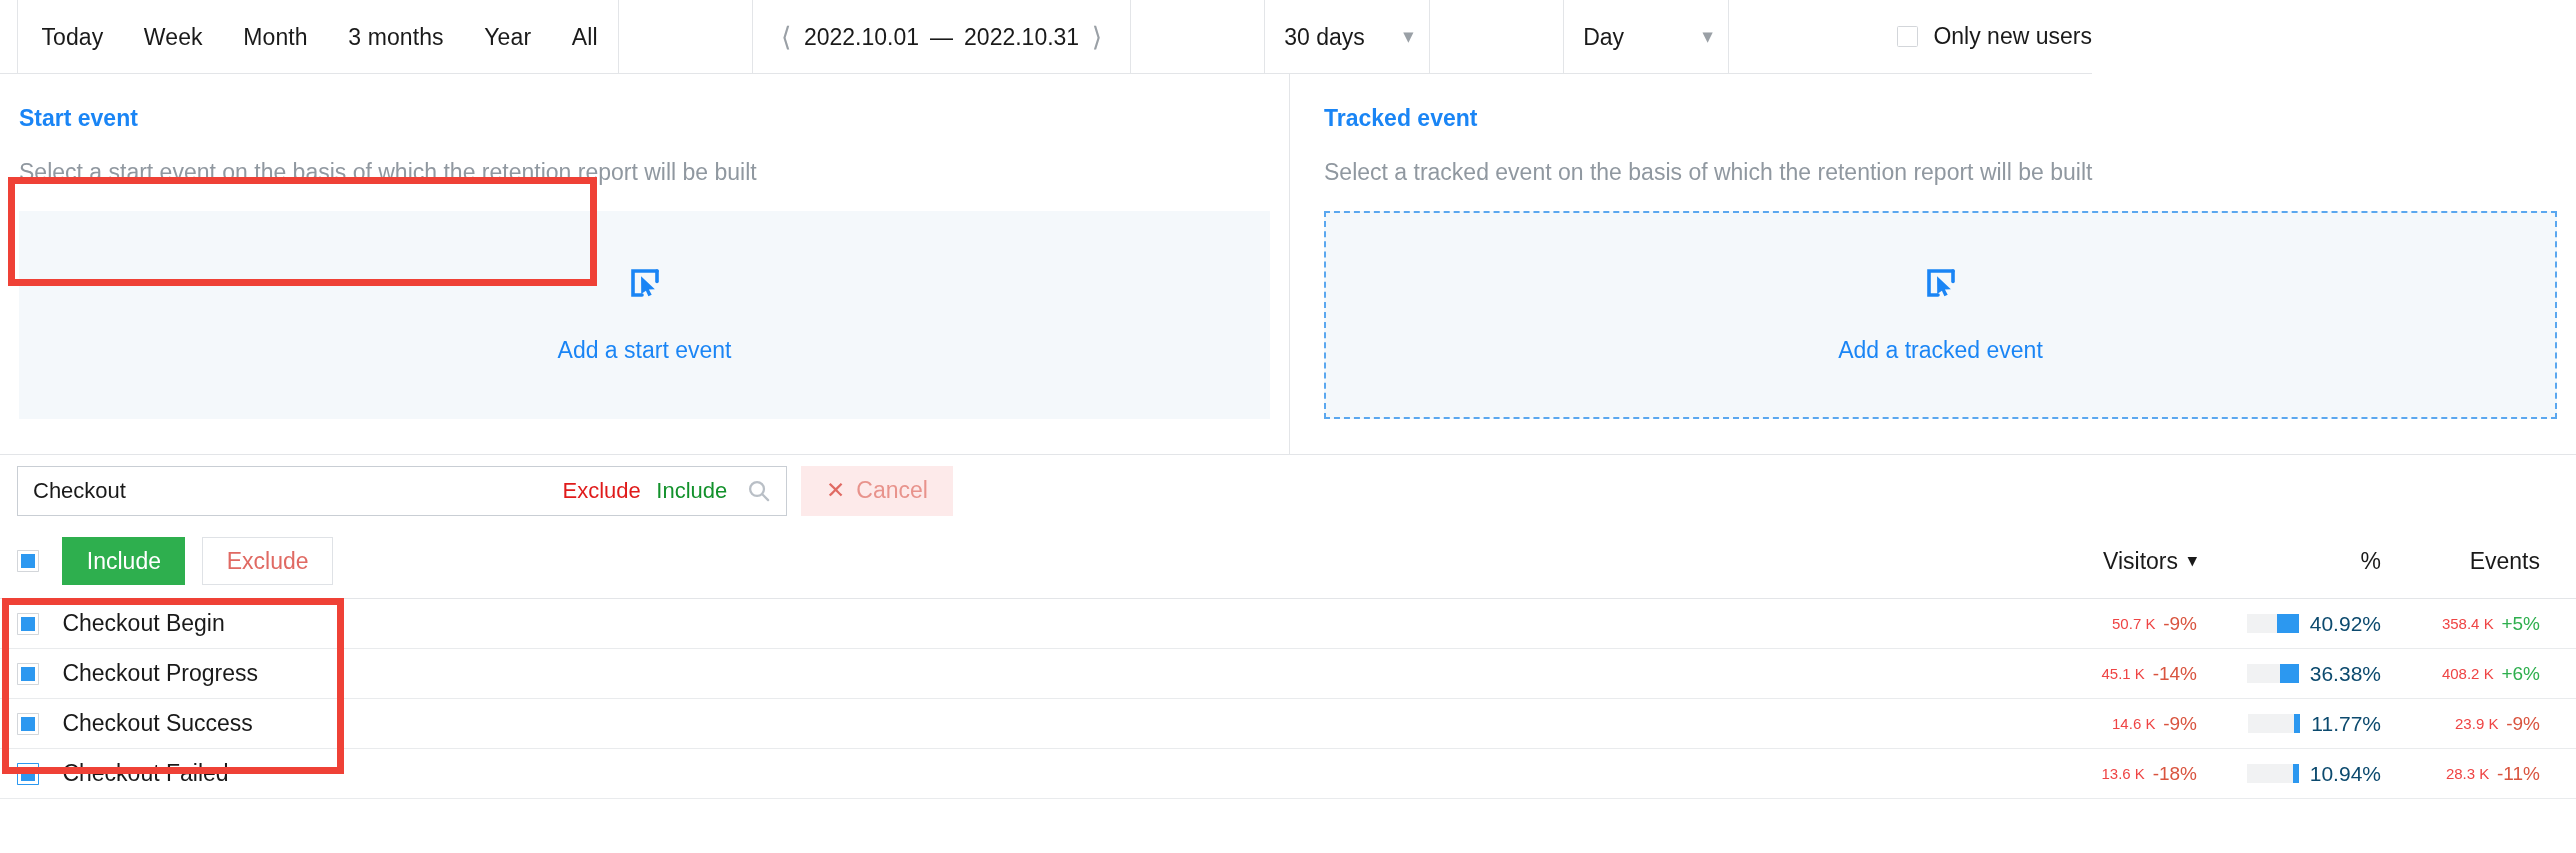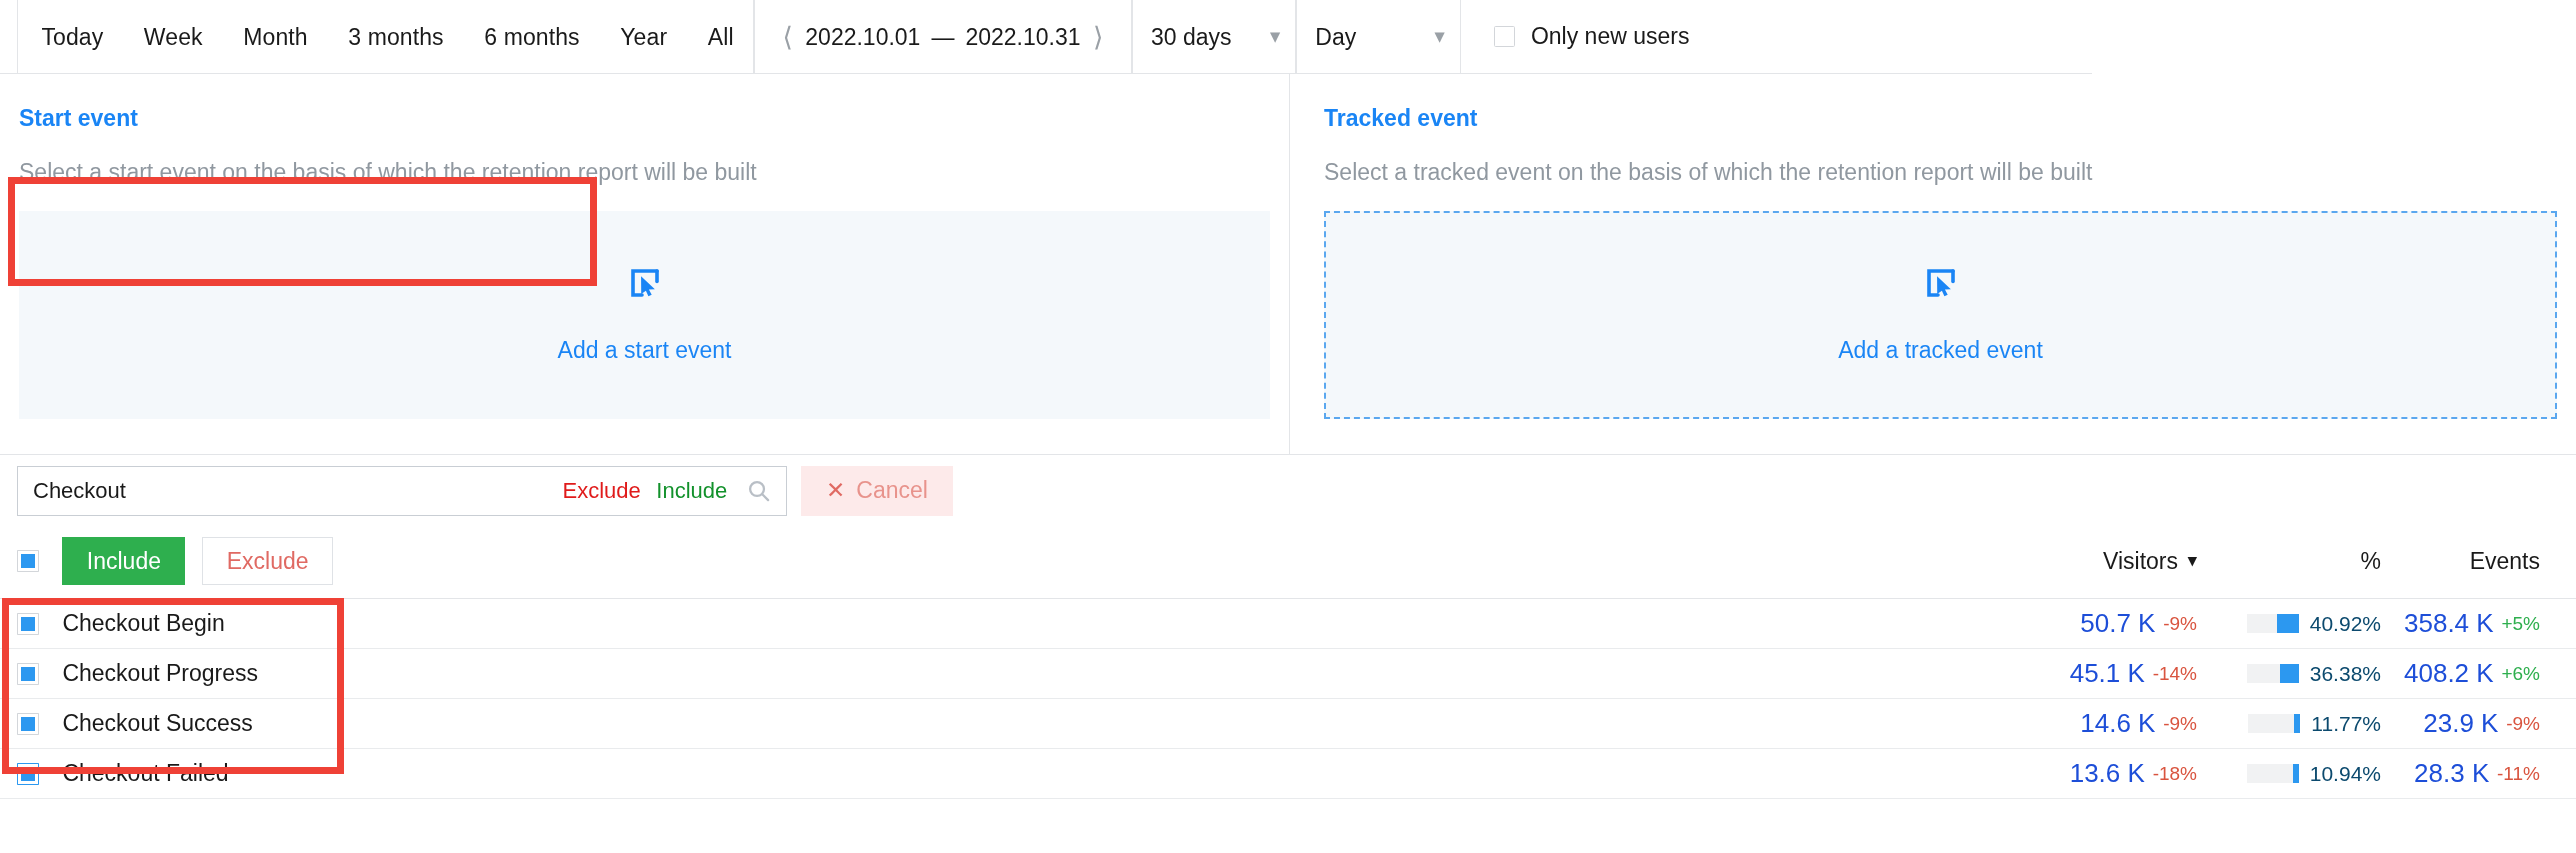--- a/index.html
+++ b/index.html
@@ -11,20 +11,21 @@
     -webkit-font-smoothing: antialiased;
   }
   .app { position: relative; width: 2576px; height: 853px; overflow: hidden; background:#fff; }
 
   
   .toolbar {
     position: absolute; left: 0; top: 0; width: 2092px; height: 74px;
     display: flex; align-items: stretch;
     border-bottom: 1.6px solid #e3e5e8;
     background: #fff;
+    justify-content: space-between;
   }
   .tb-group {
     display: flex; align-items: stretch;
     border-right: 1.6px solid #e3e5e8;
     border-left: 1.6px solid #e3e5e8;
     margin-left: -1.6px;
     height: 74px;
   }
   .tb-group.first { margin-left: 17px; }
   .range-tab {
@@ -146,21 +147,21 @@
   .row {
     height: 50px; display: flex; align-items: center;
     padding-left: 17px; border-bottom: 1.6px solid #e9ebed; background:#fff;text-align:center;
   }
   .row .name { font-size: 23px; color: #1a1a1a; margin-left: 23.4px; white-space: nowrap; }
   .cells { margin-left: auto; display: flex; align-items: center; }
   .cell { display: flex; align-items: center; justify-content: flex-end; }
   .cell.visitors { width: 258px; }
   .cell.pct { width: 184px; gap: 11px; justify-content: flex-end; }
   .cell.events { width: 195px; padding-right: 36px; }
-  .num { font-size: 26px; color: #1d4ed8; white-space: nowrap; }
+  .num { font-size: 15px; color: #ef4444; white-space: nowrap; }
   .delta { font-size: 19px; margin-left: 7.8px; white-space: nowrap; }
   .delta.neg { color: #d9543f; }
   .delta.pos { color: #2eaf4e; }
   .bar { width: 52px; height: 19px; background: #f1f2f3; position: relative; flex: 0 0 auto; }
   .bar i { position: absolute; right: 0; top: 0; bottom: 0; background: #2c98f0; display: block; }
   .pcttext { font-size: 21px; color: #0c4a6e; white-space: nowrap; }
 
   
   .redbox-rows {
     position: absolute; left: 1.6px; top: 598px; width: 342px; height: 176px;
@@ -171,21 +172,20 @@
 <body>
 
 <div class="app">
 
   <div class="toolbar">
     <div class="tb-group first">
       <div class="range-tab">Today</div>
       <div class="range-tab">Week</div>
       <div class="range-tab">Month</div>
       <div class="range-tab">3 months</div>
-      <div class="range-tab">6 months</div>
       <div class="range-tab">Year</div>
       <div class="range-tab">All</div>
     </div>
 
     <div class="tb-group">
       <div class="date-nav">
         <span class="chev">⟨</span>
         <span class="date-text">2022.10.01</span>
         <span class="date-dash">—</span>
         <span class="date-text">2022.10.31</span>

